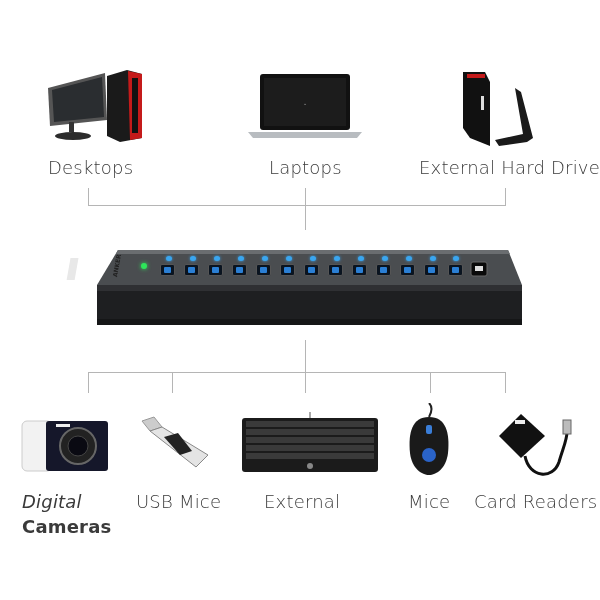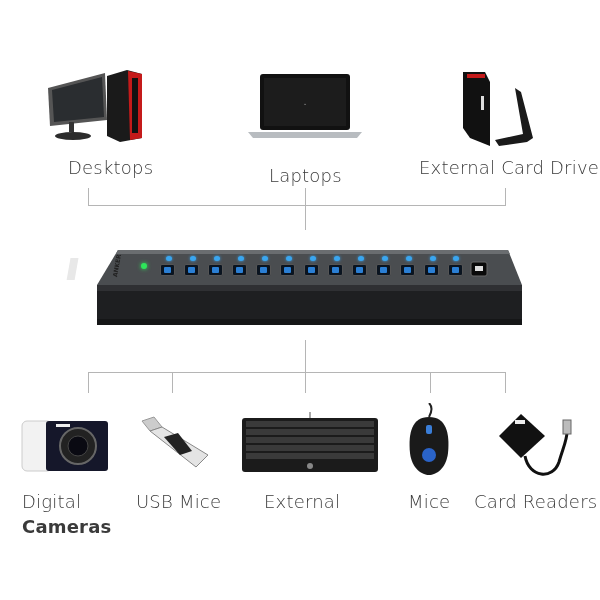--- a/index.html
+++ b/index.html
@@ -35,23 +35,23 @@
 </div>
 <div class="abs" style="left:455px;top:68px;width:85px;height:80px;">
   <svg width="85" height="80" viewBox="0 0 85 80">
     <polygon points="8,4 30,4 35,14 35,78 15,70 8,60" fill="#111"></polygon>
     <rect x="12" y="6" width="18" height="4" fill="#c41a1a"></rect>
     <rect x="26" y="28" width="3" height="14" fill="#ddd"></rect>
     <polygon points="60,20 66,24 78,70 72,74 44,78 40,72 68,66" fill="#1a1a1a"></polygon>
   </svg>
 </div>
 
-<div class="label" style="left:68px;top:157px;text-align:right;">Desktops</div>
-<div class="label" style="left:269px;top:157px;margin-top:8px;">Laptops</div>
-<div class="label" style="left:419px;top:157px;">External Card Drive</div>
+<div class="label" style="left:48px;top:157px;text-align:right;">Desktops</div>
+<div class="label" style="left:269px;top:157px;">Laptops</div>
+<div class="label" style="left:419px;top:157px;">External Hard Drive</div>
 
 <div class="line" style="left:88px;top:188px;width:1px;height:18px;"></div>
 <div class="line" style="left:305px;top:188px;width:1px;height:42px;"></div>
 <div class="line" style="left:505px;top:188px;width:1px;height:18px;"></div>
 <div class="line" style="left:88px;top:205px;width:418px;height:1px;"></div>
 
 <div class="abs" style="left:0;top:0;width:600px;height:600px;pointer-events:none;">
   <svg width="600" height="600" viewBox="0 0 600 600" style="position:absolute;left:0;top:0;">
     <polygon points="118,250 508,250 522,285 97,285" fill="#4a4d50"></polygon>
     <polygon points="118,250 508,250 510,254 116,254" fill="#6a6d70"></polygon>
@@ -141,18 +141,18 @@
 </div>
 <div class="abs" style="left:495px;top:410px;width:80px;height:75px;">
   <svg width="80" height="75" viewBox="0 0 80 75">
     <polygon points="4,26 26,4 50,26 26,48" fill="#111"></polygon>
     <rect x="20" y="10" width="10" height="4" fill="#eee"></rect>
     <path d="M30,46 C34,68 58,70 64,52 C68,38 72,30 72,22" stroke="#111" stroke-width="3" fill="none"></path>
     <rect x="68" y="10" width="8" height="14" fill="#bbb" stroke="#666"></rect>
   </svg>
 </div>
 
-<div class="label" style="left:22px;top:491px;">Digital</div>
+<div class="label" style="left:22px;top:491px;font-style:italic;">Digital</div>
 <div class="label" style="left:22px;top:516px;font-weight:bold;">Cameras</div>
 <div class="label" style="left:136px;top:491px;">USB Mice</div>
 <div class="label" style="left:264px;top:491px;">External</div>
 <div class="label" style="left:408px;top:491px;text-align:right;">Mice</div>
 <div class="label" style="left:474px;top:491px;">Card Readers</div>
 
 </body></html>

